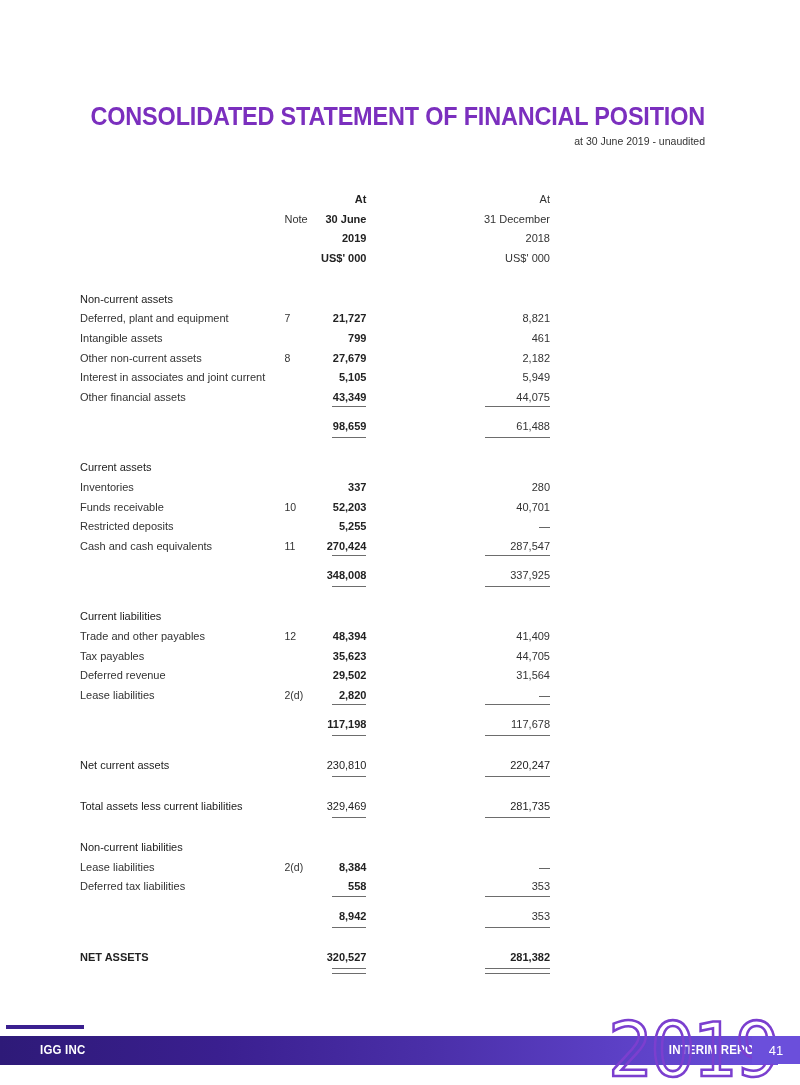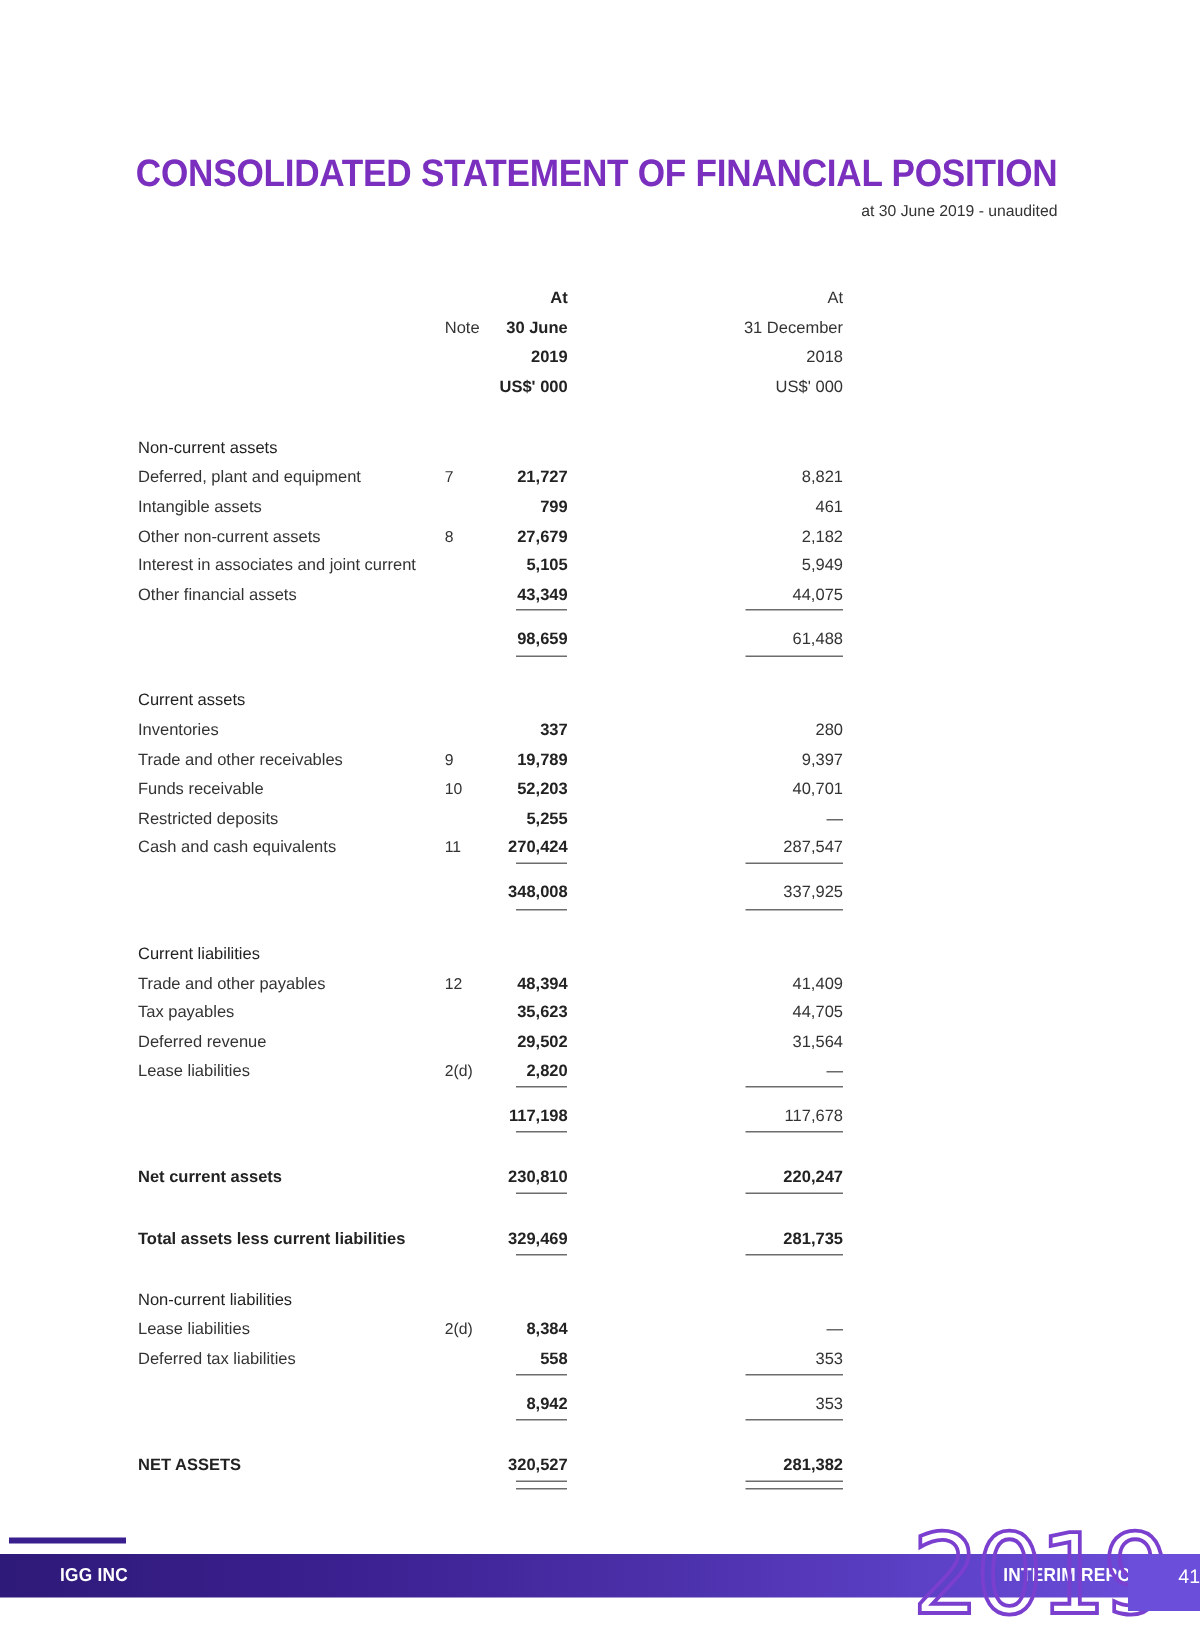--- a/index.html
+++ b/index.html
@@ -39,21 +39,21 @@
     font-size: 10.5px;
     color: #333333;
     margin-top: 4px;
     line-height: 1.2;
   }
 
   
   .statement {
     position: absolute;
     top: 190px;
-    left: 16px;
+    left: 4px;
     width: 652px;
     border-collapse: collapse;
     font-size: 11px;
   }
   .statement td {
     padding: 0;
     vertical-align: bottom;
     line-height: 19.6px;
     height: 19.6px;
   }
@@ -83,21 +83,21 @@
     white-space: nowrap;
   }
 
   
   tr.section-head td {
     font-weight: normal;
     color: #222222;
     padding-top: 11px !important;
     height: 30px;
   }
-  tr.strong td { font-weight: bold; color: #222222; }
+  tr.strong td { font-weight: normal; color: #222222; }
   tr.caps td { font-weight: bold; color: #222222; }
 
   
   tr.spacer td { height: 10px; line-height: 10px; }
 
   
   td.rulecell { position: relative; }
   td.rulecell .rline {
     position: absolute;
     height: 0;
@@ -173,26 +173,26 @@
     letter-spacing: -3px;
     font-family: "DejaVu Sans", sans-serif;
     transform: scaleX(0.96);
     transform-origin: left top;
   }
   .footer-page {
     position: absolute;
     left: 752px;
     top: 29px;
     width: 48px;
-    height: 38px;
+    height: 28px;
     background: #6b4fdb;
     color: #ffffff;
     font-size: 13px;
     line-height: 29px;
-    text-align: right;
+    text-align: center;
     font-family: "Liberation Sans", sans-serif;
   }
 
   
   .hdr td { color: #333333; font-size: 11px; line-height: 19.6px; }
   .hdr .c-val1 { font-weight: bold; color: #222222; }
   .hdr .c-val2 { font-weight: normal; color: #333333; }
 </style>
 </head>
 <body>
@@ -287,26 +287,20 @@
       <td class="c-label">Current assets</td>
       <td class="c-note"></td>
       <td class="c-val1"></td>
       <td class="c-val2"></td>
     </tr>
     <tr>
       <td class="c-label">Inventories</td>
       <td class="c-note"></td>
       <td class="c-val1">337</td>
       <td class="c-val2">280</td>
-    </tr>
-    <tr>
-      <td class="c-label">Trade and other receivables</td>
-      <td class="c-note">9</td>
-      <td class="c-val1">19,789</td>
-      <td class="c-val2">9,397</td>
     </tr>
     <tr>
       <td class="c-label">Funds receivable</td>
       <td class="c-note">10</td>
       <td class="c-val1">52,203</td>
       <td class="c-val2">40,701</td>
     </tr>
     <tr>
       <td class="c-label">Restricted deposits</td>
       <td class="c-note"></td>

